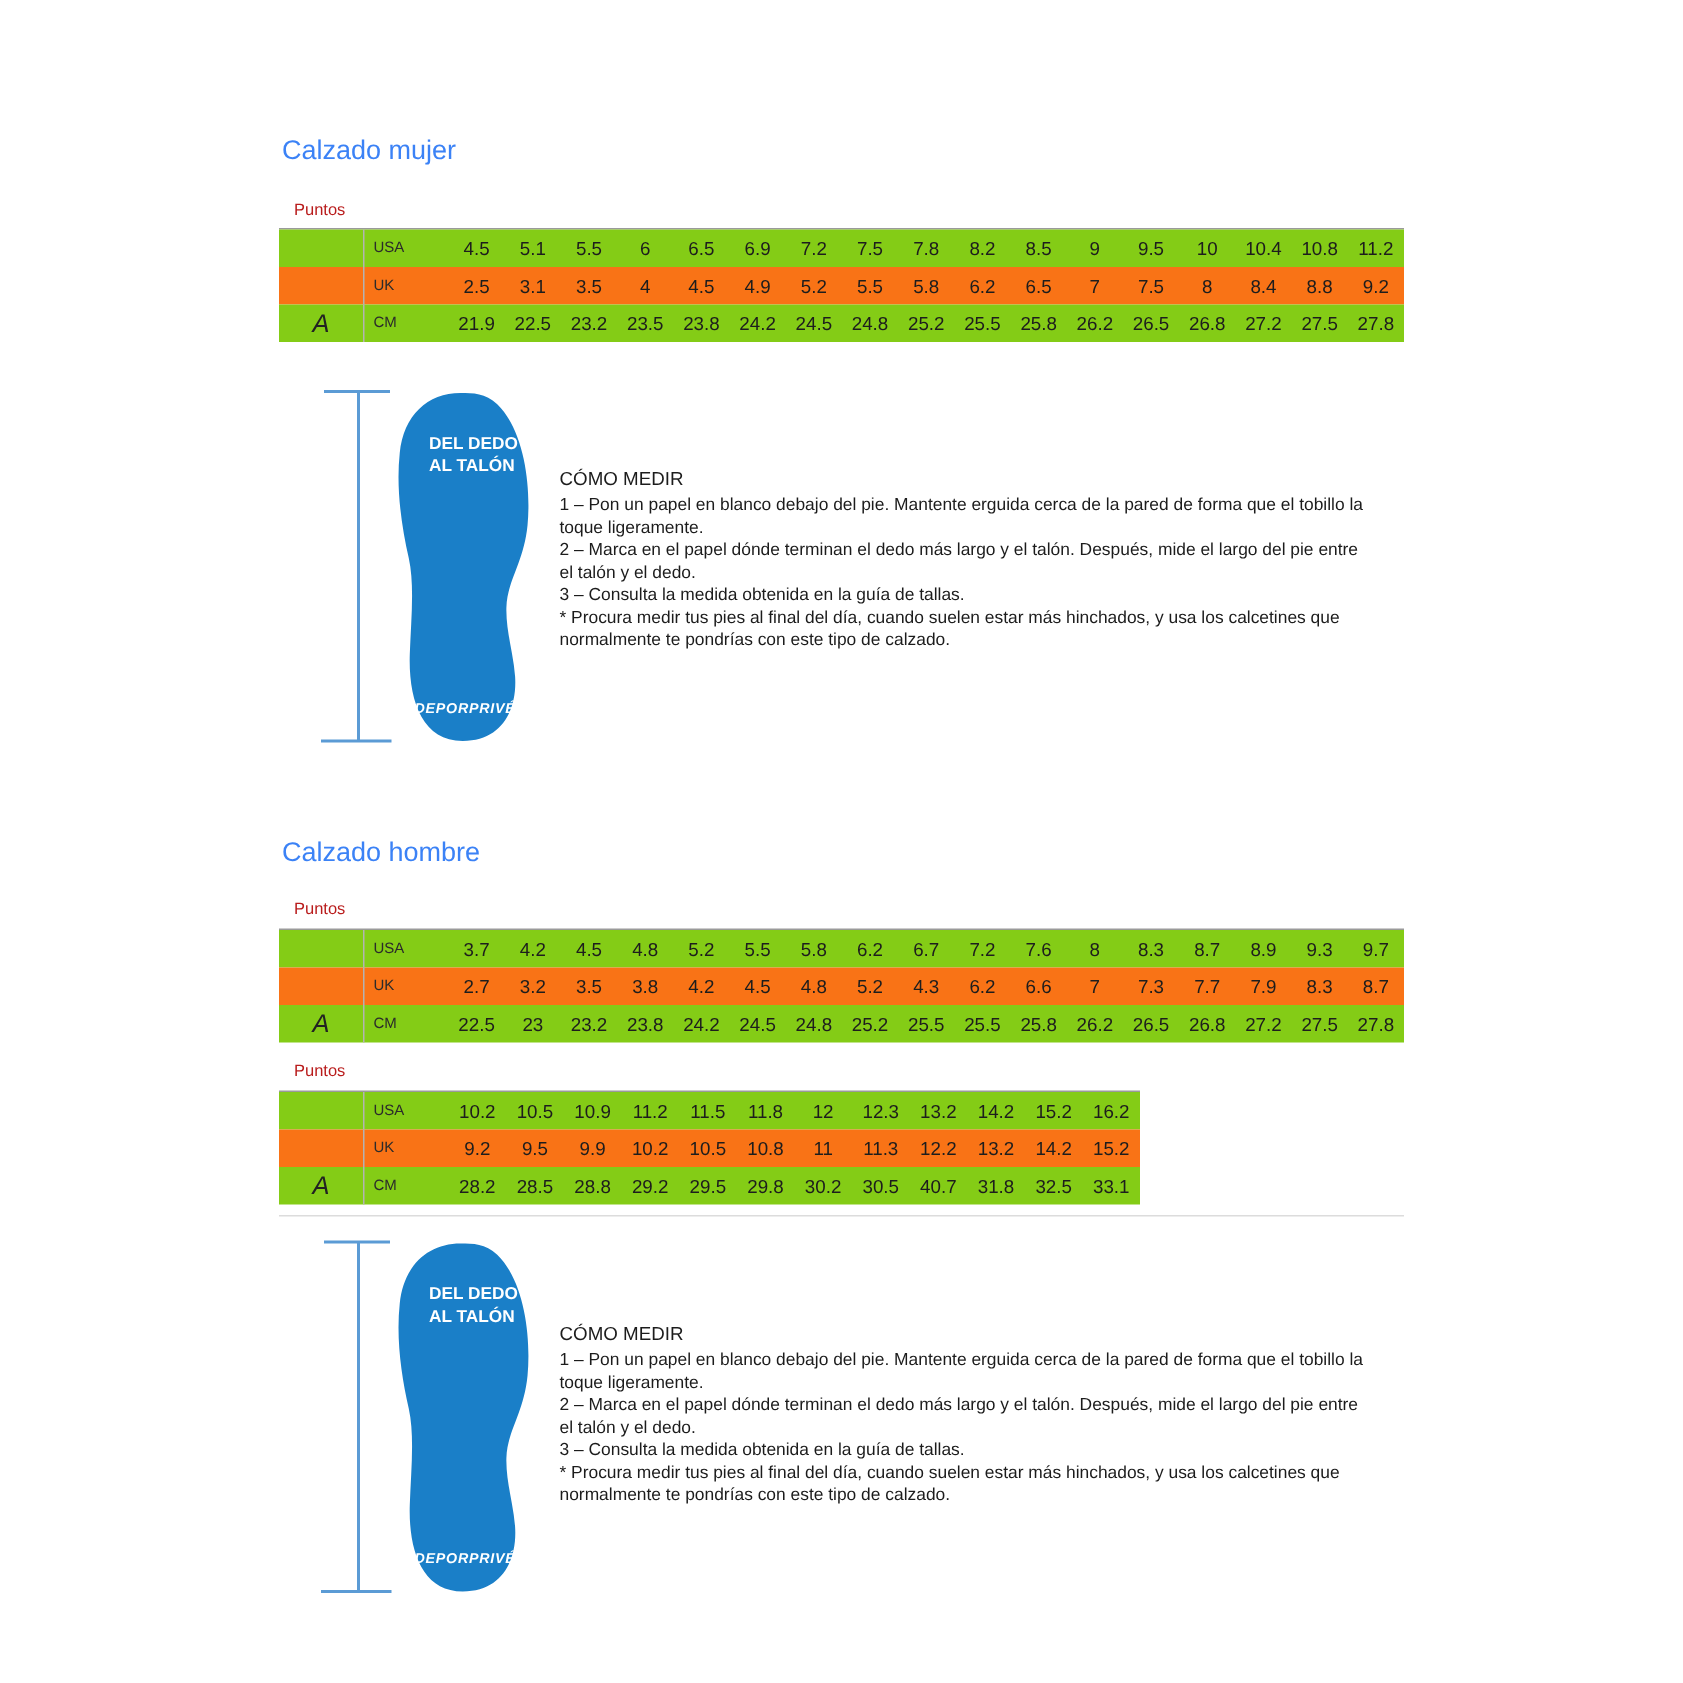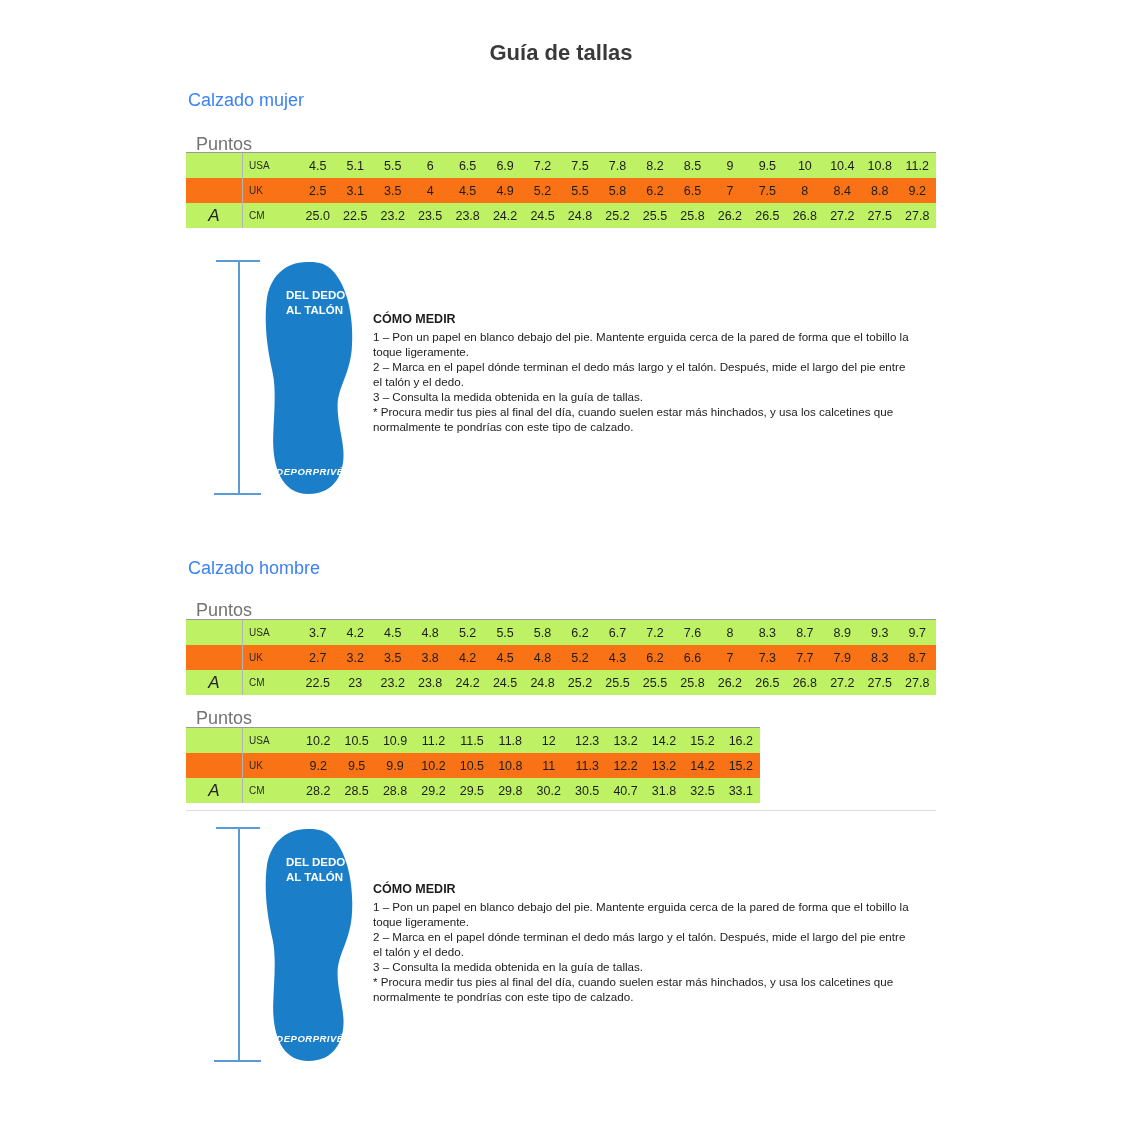--- a/index.html
+++ b/index.html
@@ -1,44 +1,43 @@
 <!DOCTYPE html>
 <html><head>
 <meta charset="utf-8">
 <style>
   html,body{margin:0;padding:0;background:#fff;}
   .page{position:relative;width:1122px;height:1122px;background:#fff;overflow:hidden;
         font-family:"Liberation Sans",sans-serif;color:#1d1d1d;}
   .title{position:absolute;left:0;right:0;top:40px;margin:0;text-align:center;
          font-size:22px;font-weight:bold;color:#3a3a3a;}
   .sec{position:absolute;left:188px;margin:0;font-size:18px;font-weight:normal;color:#3b82f6;}
-  .puntos{position:absolute;left:196px;font-size:18px;color:#737373;text-align:center;}
+  .puntos{position:absolute;left:196px;font-size:11px;color:#b91c1c;text-align:center;}
   .sizetable{position:absolute;left:186px;border-top:1px solid #9a9a9a;}
   .trow{display:flex;height:25px;align-items:center;}
-  .rg{background:#bef264;}
+  .rg{background:#84cc16;}
   .rw{background:#f97316;}
   .c0{width:57px;align-self:stretch;display:flex;align-items:center;justify-content:center;
       font-style:italic;font-size:17px;color:#222;border-right:1px solid #b3b3b3;box-sizing:border-box;}
   .c1{width:50px;padding-left:6px;font-size:10px;color:#2b2b2b;}
   .cv{flex:1;text-align:center;font-size:12.5px;color:#1d1d1d;}
   .foot{position:absolute;left:210px;}
   .flabel{fill:#ffffff;font-size:11.5px;font-weight:600;font-family:"Liberation Sans",sans-serif;}
   .fbrand{fill:#ffffff;font-size:9.5px;font-style:italic;font-weight:bold;letter-spacing:.5px;
           font-family:"Liberation Sans",sans-serif;}
   .howto{position:absolute;left:373px;width:540px;color:#1c1c1c;}
-  .howto-h{font-weight:bold;font-size:12.5px;margin:0 0 3px 0;}
+  .howto-h{font-weight:normal;font-size:12.5px;margin:0 0 3px 0;}
   .howto p{margin:0;font-size:11.6px;line-height:15px;}
   .rule{position:absolute;left:186px;width:750px;height:1px;background:#dcdcdc;}
 </style>
 </head>
 <body>
 
 <div class="page">
 
-  <h1 class="title">Guía de tallas</h1>
 
   <h2 class="sec" style="top:90px">Calzado mujer</h2>
   <div class="puntos" style="top:134px">Puntos</div>
   <div class="sizetable" style="top:152px;width:750px">
       <div class="trow rg">
         <div class="c0"></div>
         <div class="c1">USA</div>
         <div class="cv">4.5</div>
         <div class="cv">5.1</div>
         <div class="cv">5.5</div>
@@ -74,21 +73,21 @@
         <div class="cv">7</div>
         <div class="cv">7.5</div>
         <div class="cv">8</div>
         <div class="cv">8.4</div>
         <div class="cv">8.8</div>
         <div class="cv">9.2</div>
       </div>
       <div class="trow rg">
         <div class="c0">A</div>
         <div class="c1">CM</div>
-        <div class="cv">25.0</div>
+        <div class="cv">21.9</div>
         <div class="cv">22.5</div>
         <div class="cv">23.2</div>
         <div class="cv">23.5</div>
         <div class="cv">23.8</div>
         <div class="cv">24.2</div>
         <div class="cv">24.5</div>
         <div class="cv">24.8</div>
         <div class="cv">25.2</div>
         <div class="cv">25.5</div>
         <div class="cv">25.8</div>

